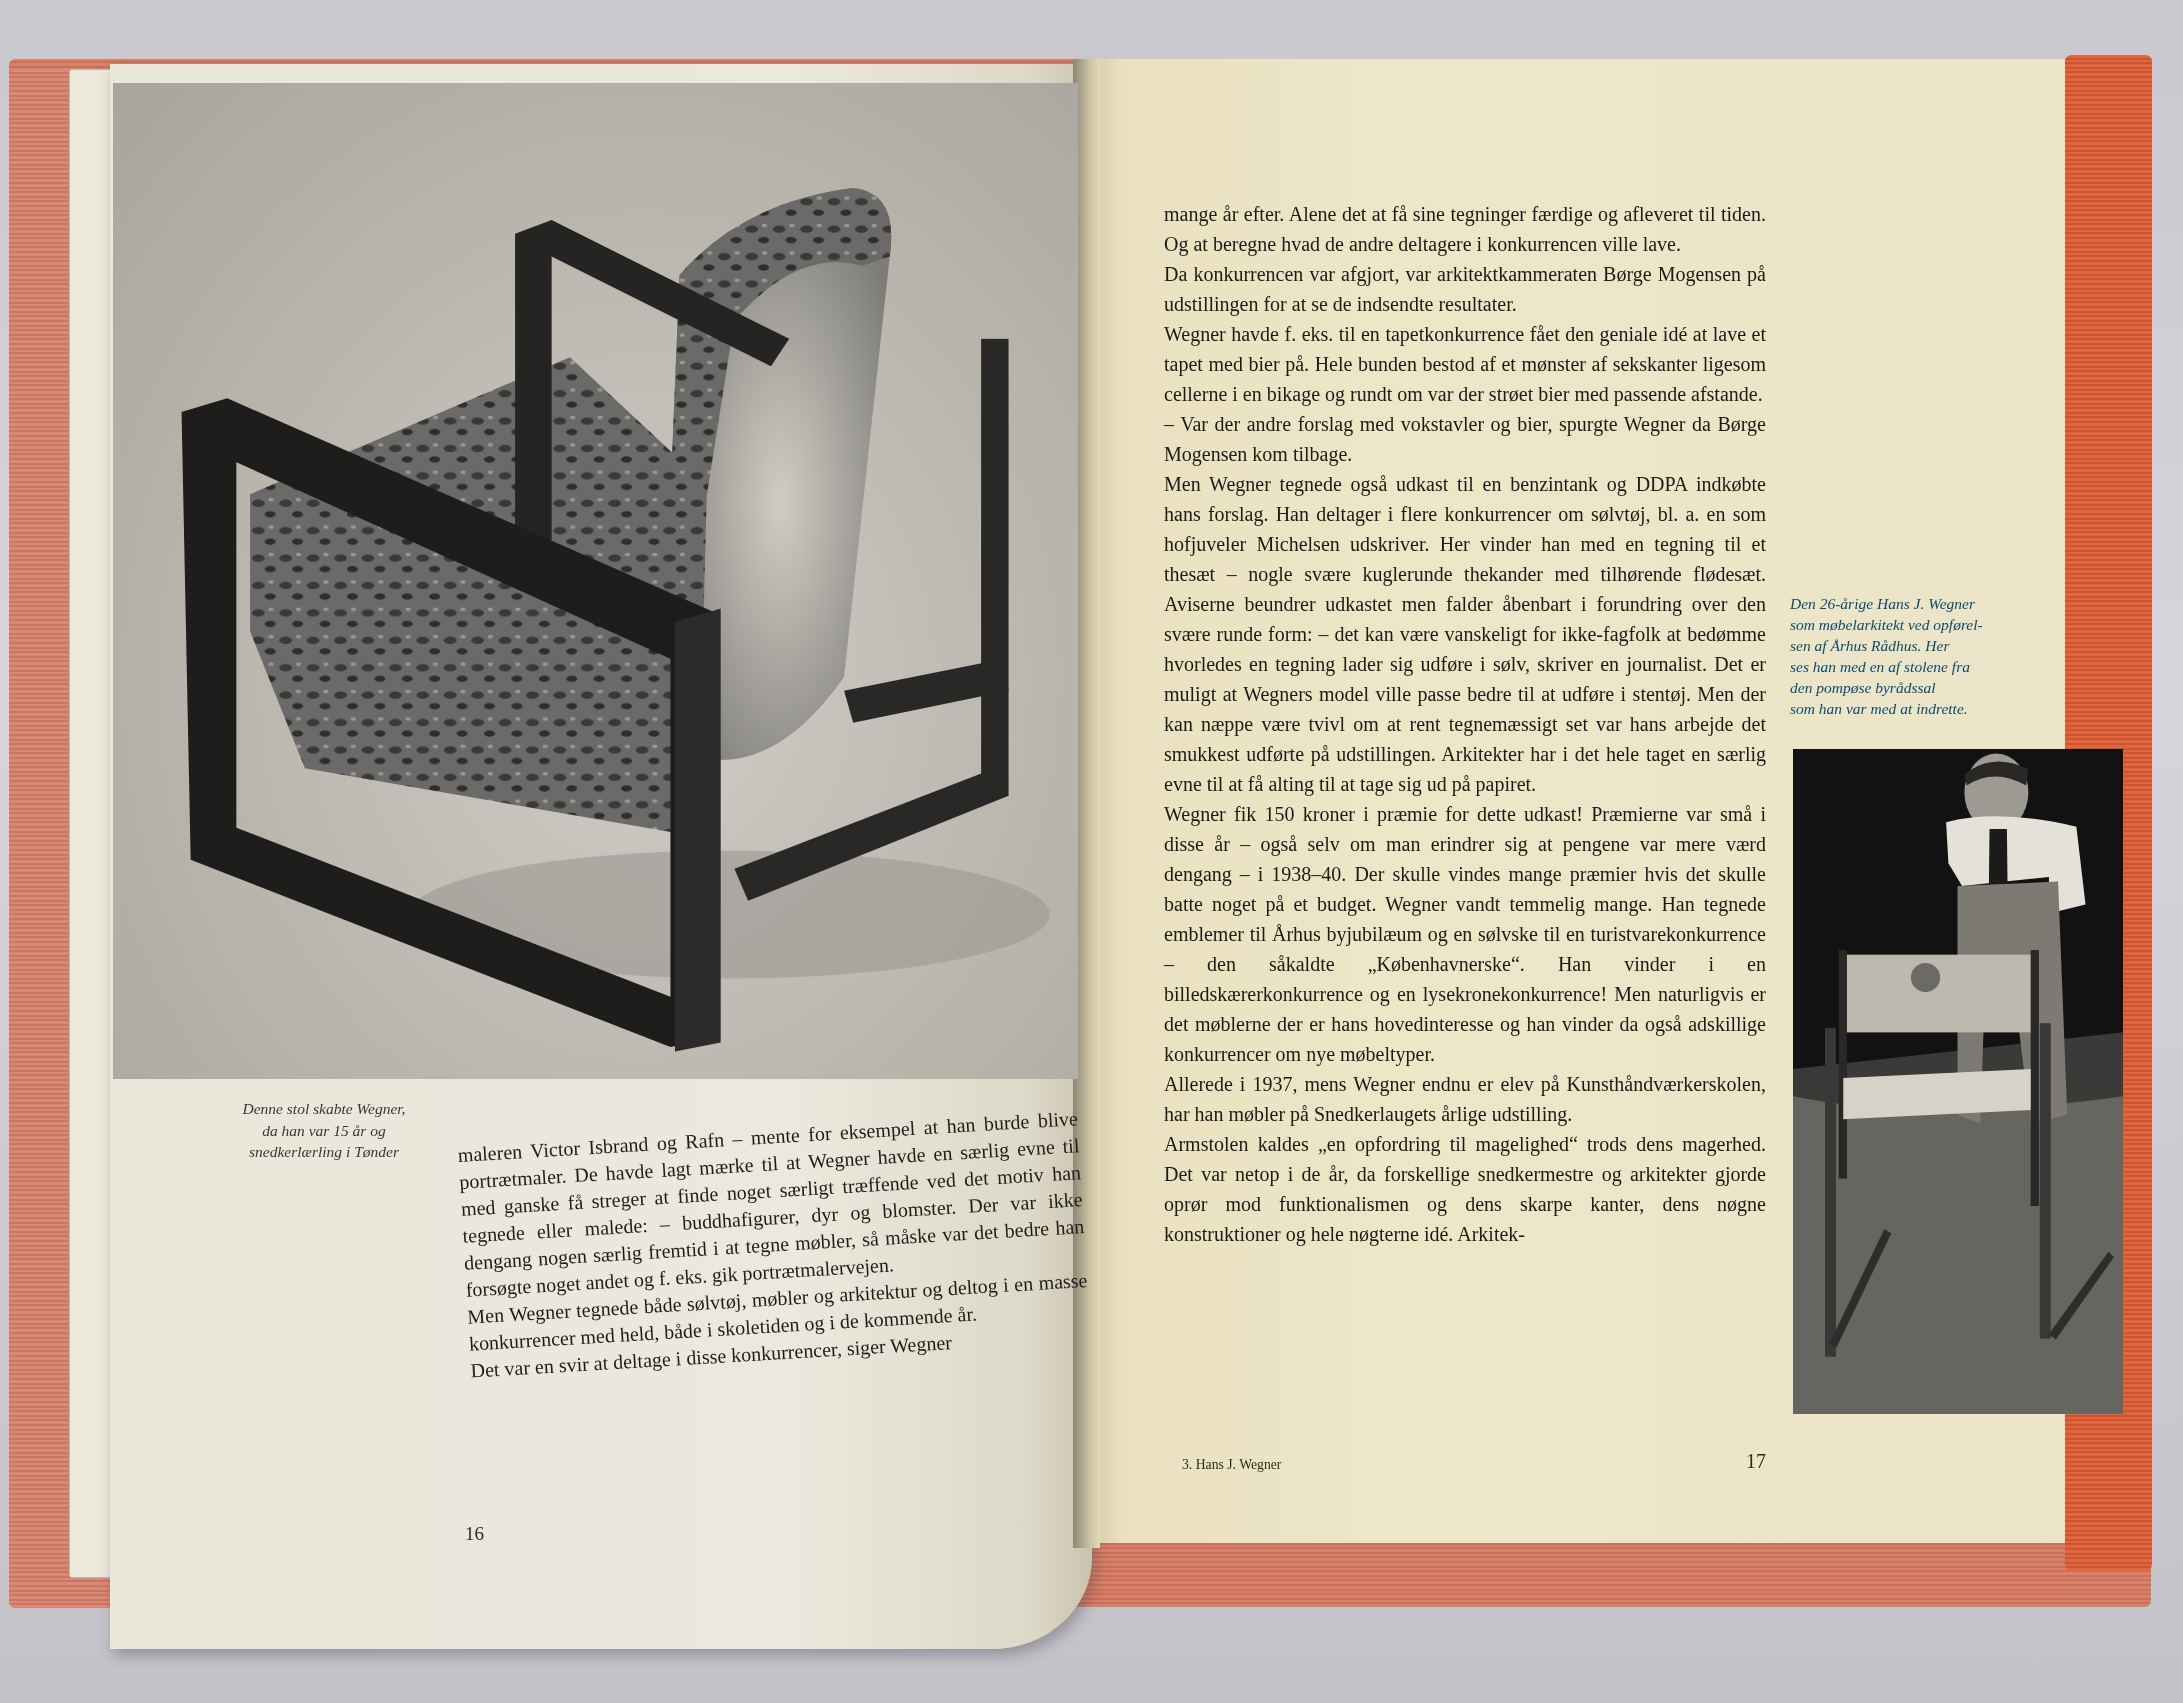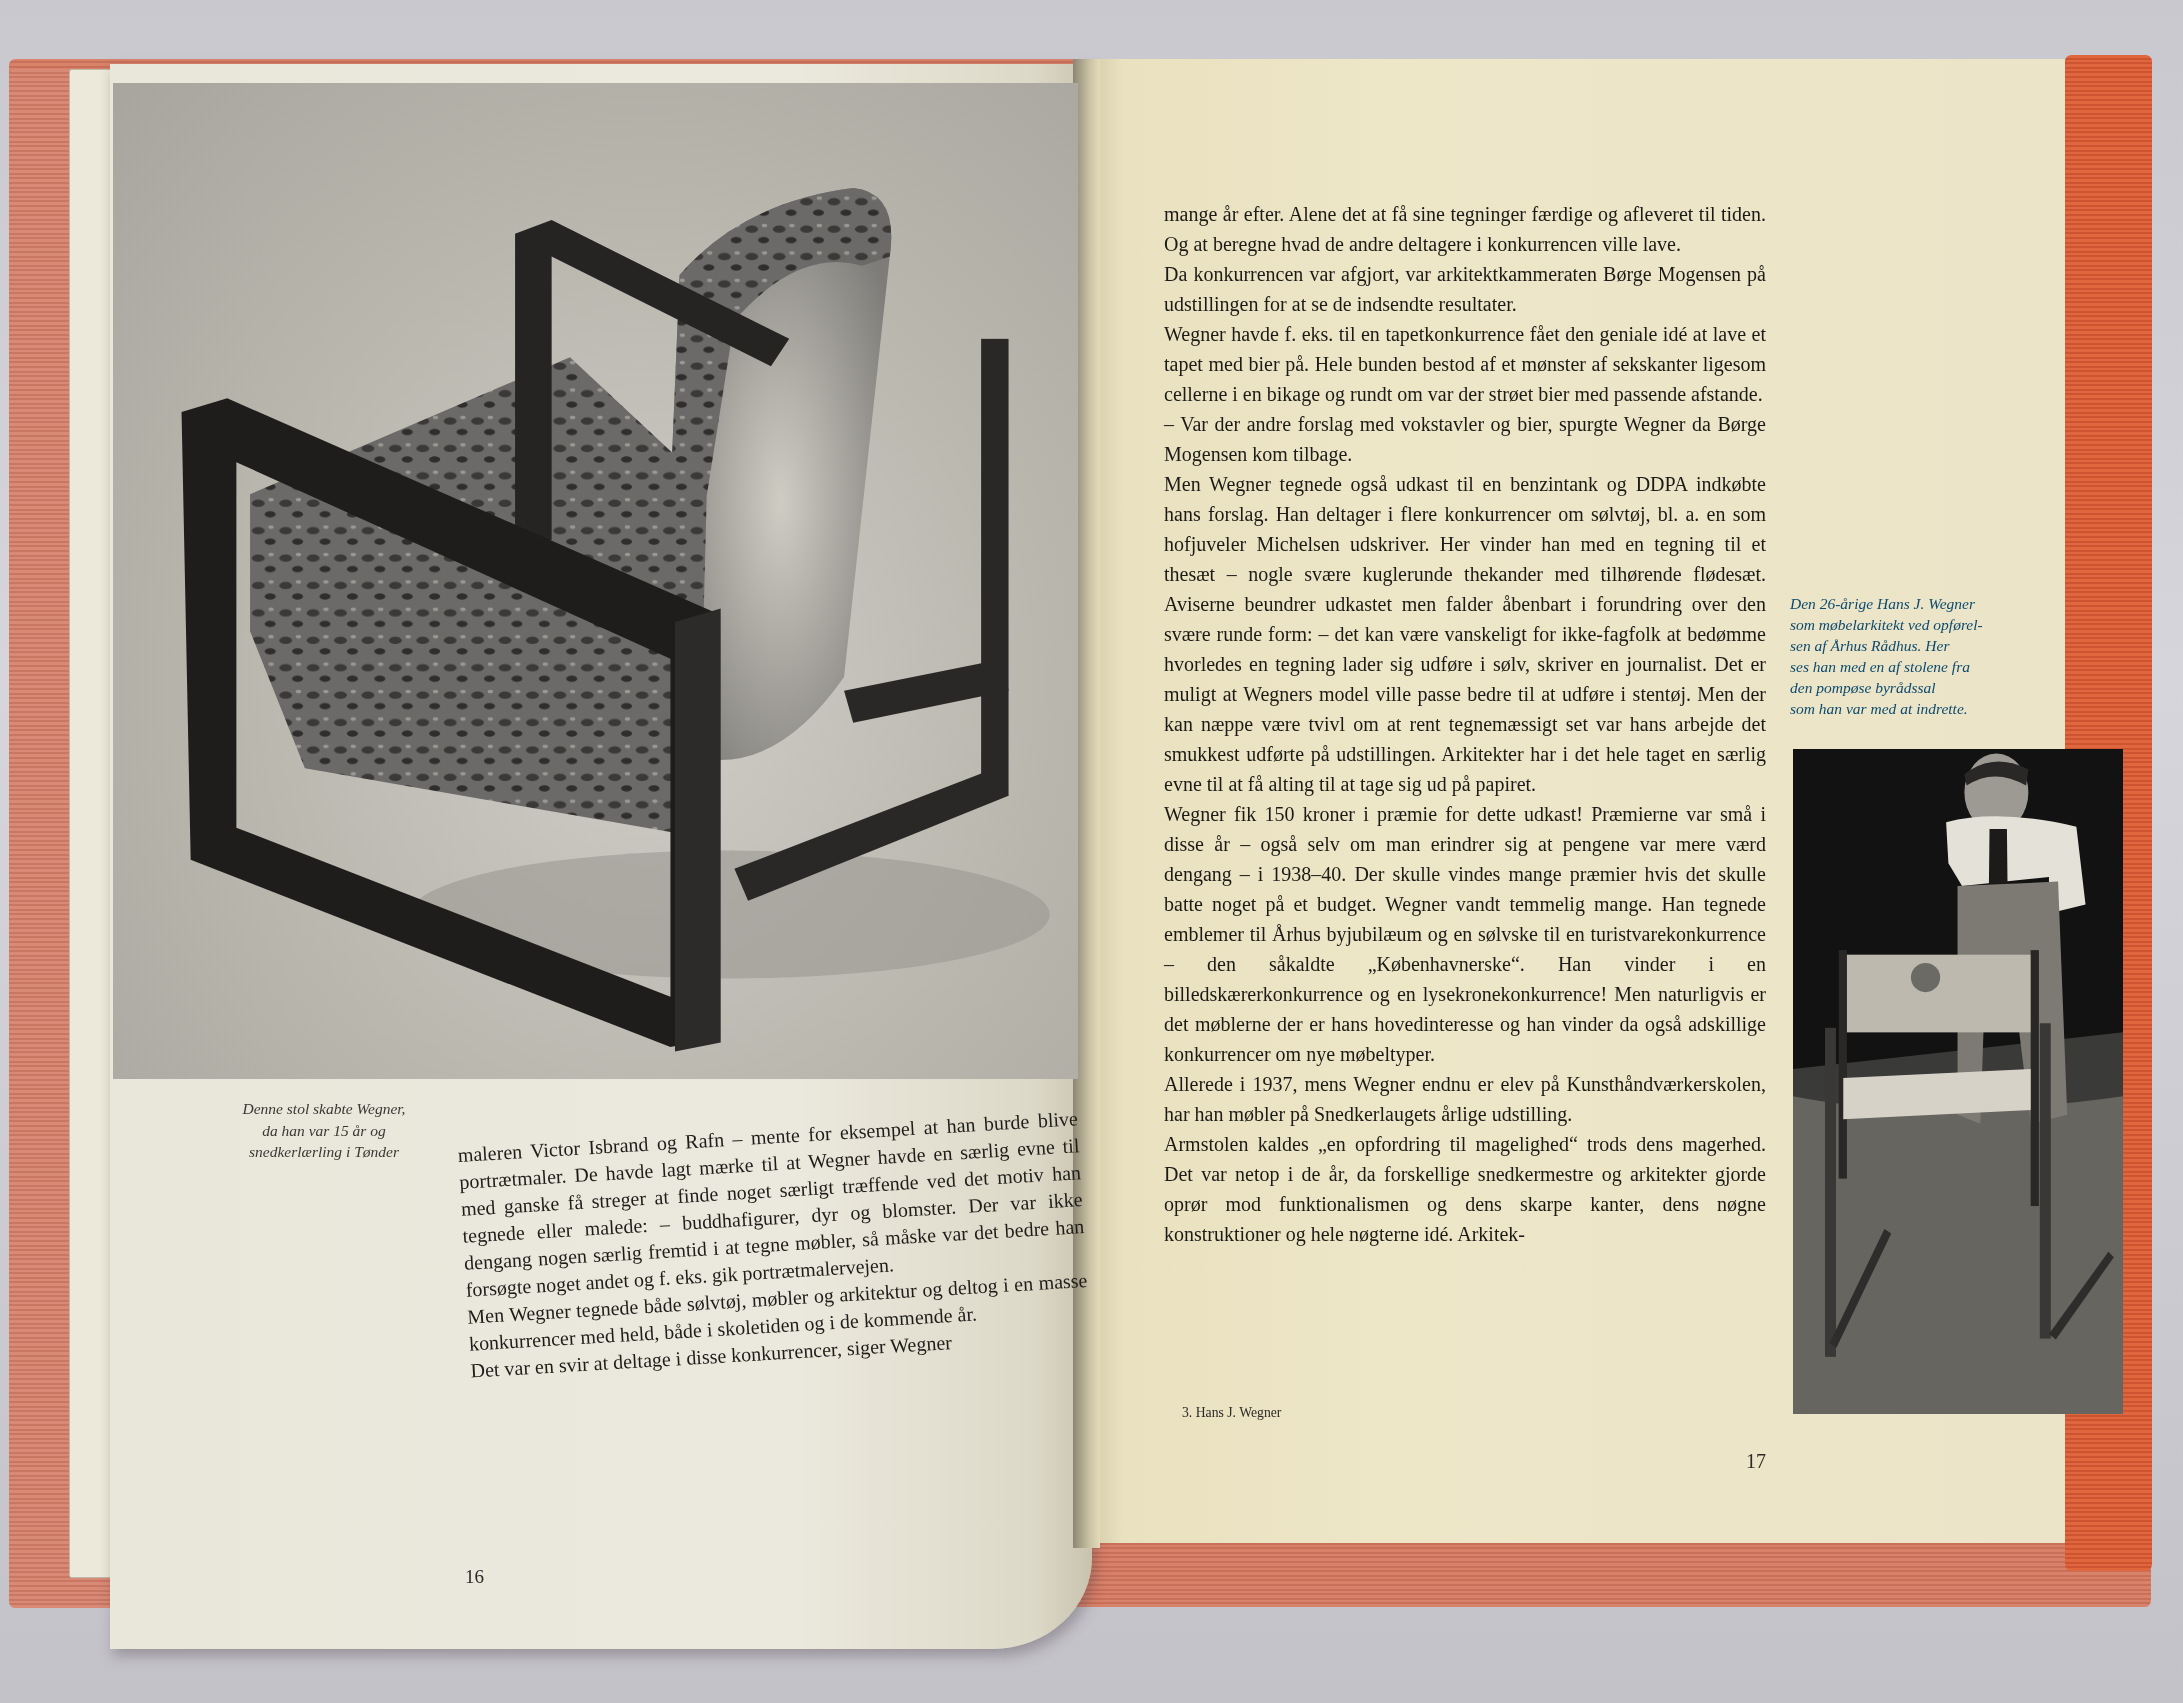--- a/index.html
+++ b/index.html
@@ -50,28 +50,28 @@
   .caption-left {
     position:absolute; left:219px; top:1098px; width:210px;
     text-align:center; font-style:italic; font-size:15.5px; line-height:21.5px; color:#3a3834;
   }
   .text-left {
     position:absolute; left:457px; top:1142px; width:621px;
     font-size:20px; line-height:27px; color:#1f1d1a;
     transform: rotate(-3.4deg); transform-origin: 0 0;
   }
   .text-left p { margin:0; text-align:justify; text-align-last:left; }
-  .folio-left { position:absolute; left:465px; top:1523px; font-size:19px; color:#2b2926;margin-top:43px; }
+  .folio-left { position:absolute; left:465px; top:1523px; font-size:19px; color:#2b2926; }
 
   .text-right {
     position:absolute; left:1164px; top:155px; width:602px;
     font-size:20px; line-height:30px; color:#1c1a17;margin-top:44px;
   }
   .text-right p { margin:0; text-align:justify; text-align-last:left; }
-  .sig { position:absolute; left:1182px; top:1405px; font-size:13.7px; color:#2c2a26; }
+  .sig { position:absolute; left:1182px; top:1457px; font-size:13.7px; color:#2c2a26; }
   .folio-right { position:absolute; left:1746px; top:1450px; font-size:20px; color:#2c2a26;text-align:center; }
 
   .caption-right {
     position:absolute; left:1790px; top:593px; width:247px;
     font-style:italic; font-size:15.5px; line-height:21px; color:#0c4a6e;
   }
   .photo-portrait {
     position:absolute; left:1793px; top:749px; width:330px; height:665px;
     background:#141414; overflow:hidden;
   }

